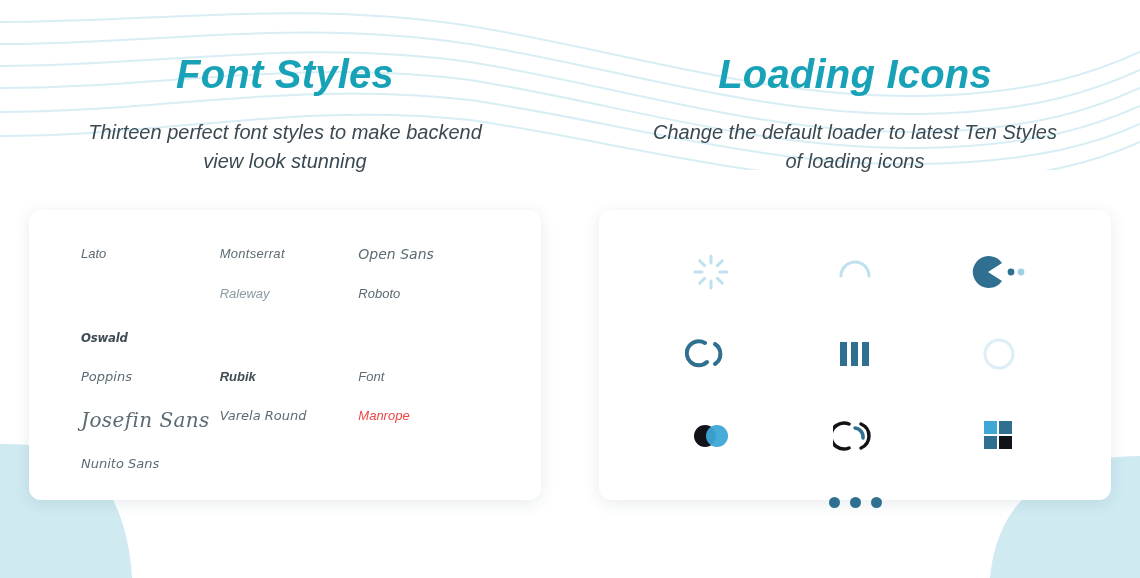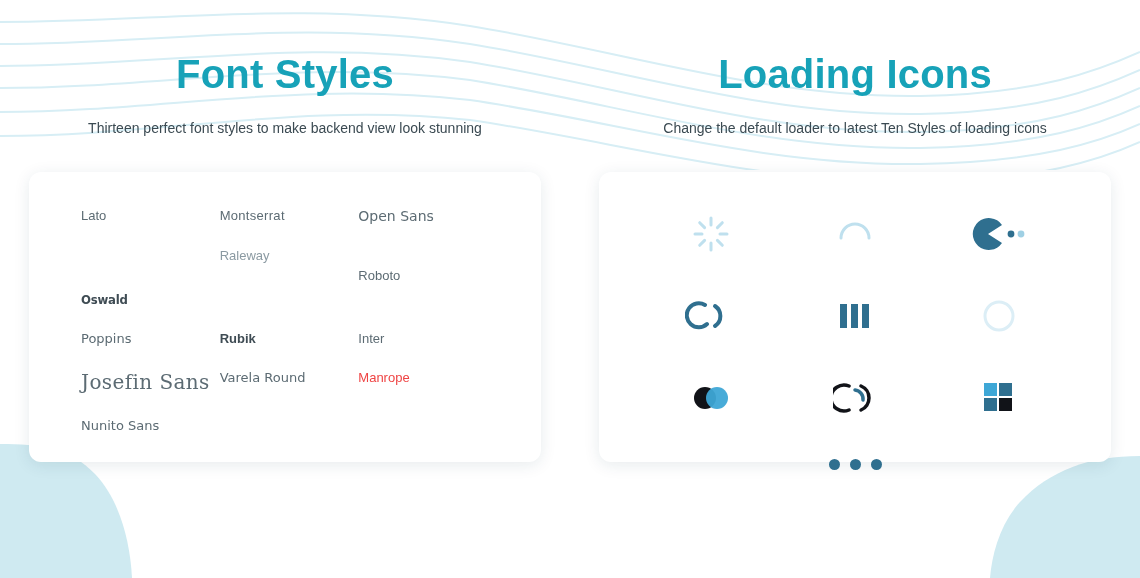--- a/index.html
+++ b/index.html
@@ -26,38 +26,39 @@
     position: absolute; left: 0; bottom: 0;
     width: 1140px; height: 200px;
     pointer-events: none;
   }
 
   .columns {
     position: relative;
     display: flex;
     width: 1140px;
     padding-top: 52px;
+    font-style: italic;
   }
   .col {
     width: 570px;
     display: flex;
     flex-direction: column;
     align-items: center;
   }
   .col-title {
     font-size: 40px;
     font-weight: bold;
     color: #17a2b8;
     letter-spacing: 0.2px;
     line-height: 1.1;
     margin: 0 0 22px 0;
     text-align: center;
   }
   .col-sub {
-    font-size: 14px;
+    font-size: 20px;
     color: #3b4a52;
     line-height: 1.45;
     text-align: center;
     margin: 0 0 34px 0;
     max-width: 420px;
   }
   .card {
     background: #ffffff;
     border-radius: 12px;
     box-shadow: 0 3px 16px rgba(20, 60, 80, 0.10);
@@ -81,21 +82,21 @@
   .font-item {
     font-size: 13px;
     color: #5c6b73;
     white-space: nowrap;
   }
   .f-lato { font-family: "Liberation Sans", sans-serif; }
   .f-montserrat { font-family: "Liberation Sans", sans-serif; letter-spacing: 0.3px; }
   .f-opensans { font-family: "DejaVu Sans", sans-serif; font-size: 14px; }
   .f-oswald { font-family: "DejaVu Sans Condensed", "DejaVu Sans", sans-serif; font-weight: bold; letter-spacing: -0.2px; color: #3f4c54; margin-top: 44px; }
   .f-raleway { font-family: "Liberation Sans", sans-serif; color: #8b9aa2; }
-  .f-roboto { font-family: "Liberation Sans", sans-serif; margin-top: 20px; }
+  .f-roboto { font-family: "Liberation Sans", sans-serif; }
   .f-poppins { font-family: "DejaVu Sans", sans-serif; }
   .f-rubik { font-family: "Liberation Sans", sans-serif; font-weight: bold; color: #3f4c54; }
   .f-inter { font-family: "Liberation Sans", sans-serif; }
   .f-josefin { font-family: "DejaVu Serif", serif; font-size: 20px; letter-spacing: 0.4px; }
   .f-varela { font-family: "DejaVu Sans", sans-serif; }
   .f-manrope { font-family: "Liberation Sans", sans-serif; color: #ef4444; }
   .f-nunito { font-family: "DejaVu Sans", sans-serif; }
 
   .loader-grid {
     display: grid;
@@ -147,21 +148,21 @@
           <div class="font-item f-lato">Lato</div>
           <div class="font-item f-montserrat">Montserrat</div>
           <div class="font-item f-opensans">Open Sans</div>
 
           <div class="font-item f-oswald">Oswald</div>
           <div class="font-item f-raleway">Raleway</div>
           <div class="font-item f-roboto">Roboto</div>
 
           <div class="font-item f-poppins">Poppins</div>
           <div class="font-item f-rubik">Rubik</div>
-          <div class="font-item f-inter">Inter</div>
+          <div class="font-item f-inter">Font</div>
 
           <div class="font-item f-josefin">Josefin Sans</div>
           <div class="font-item f-varela">Varela Round</div>
           <div class="font-item f-manrope">Manrope</div>
 
           <div class="font-item f-nunito">Nunito Sans</div>
           <div></div>
           <div></div>
         </div>
       </div>

